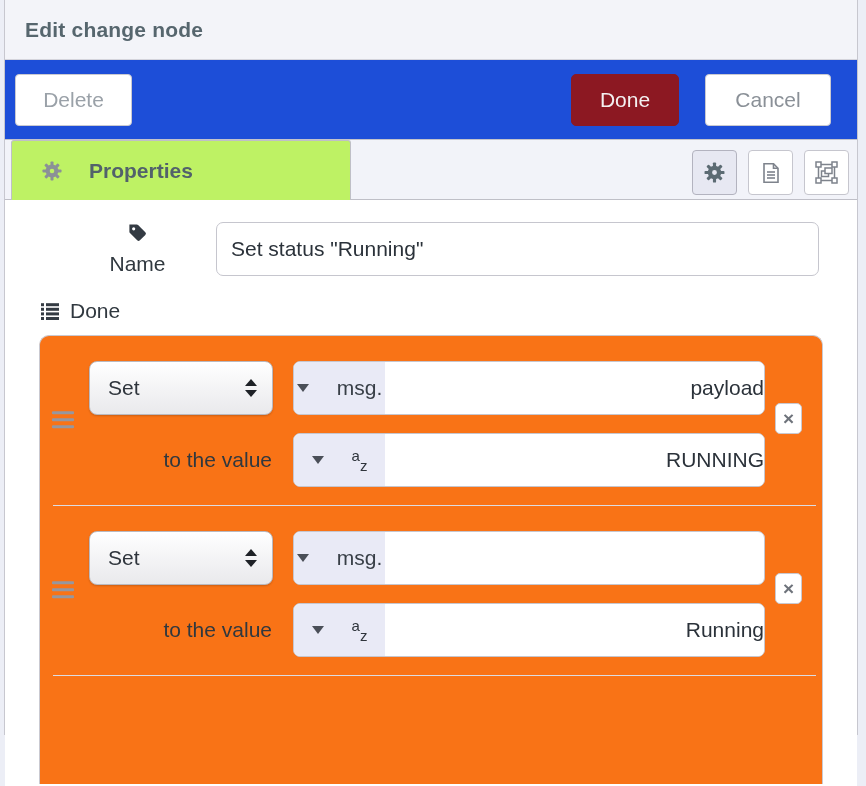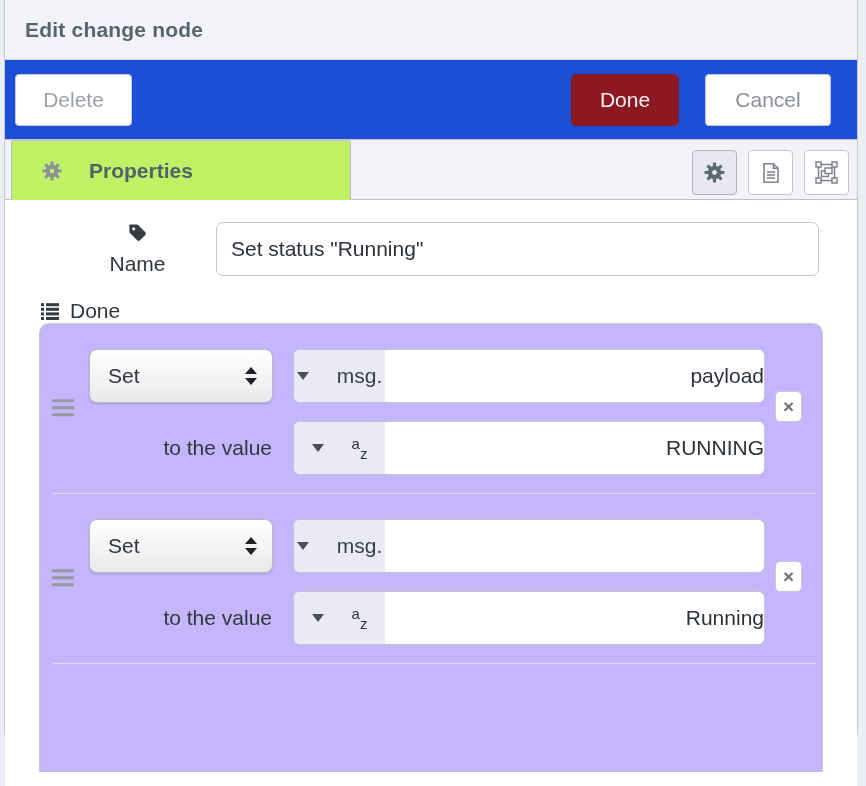--- a/index.html
+++ b/index.html
@@ -67,24 +67,24 @@
   .content { background: #fff; height: 586px; }
   .form-row { display: flex; align-items: center; margin: 22px 38px 0 54px; }
   .field-label { display: flex; align-items: center; gap: 9px; width: 157px; font-size: 21px; color: #30383f; flex-direction: column; }
   .text-input {
     flex: 1; height: 54px; border: 1px solid #c6c6ce; border-radius: 7px;
     font-size: 21px; font-family: inherit; color: #2b323a; padding: 0 12px 0 14px;
     outline: none; background: #fff;
   }
   .rules-label-row { display: flex; align-items: center; gap: 9px; margin: 23px 0 0 34px; font-size: 21px; color: #30383f; }
   .rules-container {
-    margin: 0 34px 0 34px; height: 449px;
+    margin: 12px 34px 0 34px; height: 449px;
     border: 1px solid #c9c9d1; border-bottom: none;
     border-radius: 10px 10px 0 0;
-    overflow: hidden; background: #c4b5fd;
+    overflow: hidden; background: #f97316;
   }
   .rule { position: relative; padding: 25px 0 18px 49px; }
   .rule-line { display: flex; align-items: center; }
   .rule-line.second { margin-top: 18px; }
   .rule-divider { height: 1px; background: #dcdce2; margin: 0 6px 0 13px; }
   
   .action-select {
     width: 184px; height: 54px; flex: 0 0 184px;
     border: 1px solid #b9b9c0; border-radius: 8px;
     background: linear-gradient(#ffffff, #e9e9ec);

